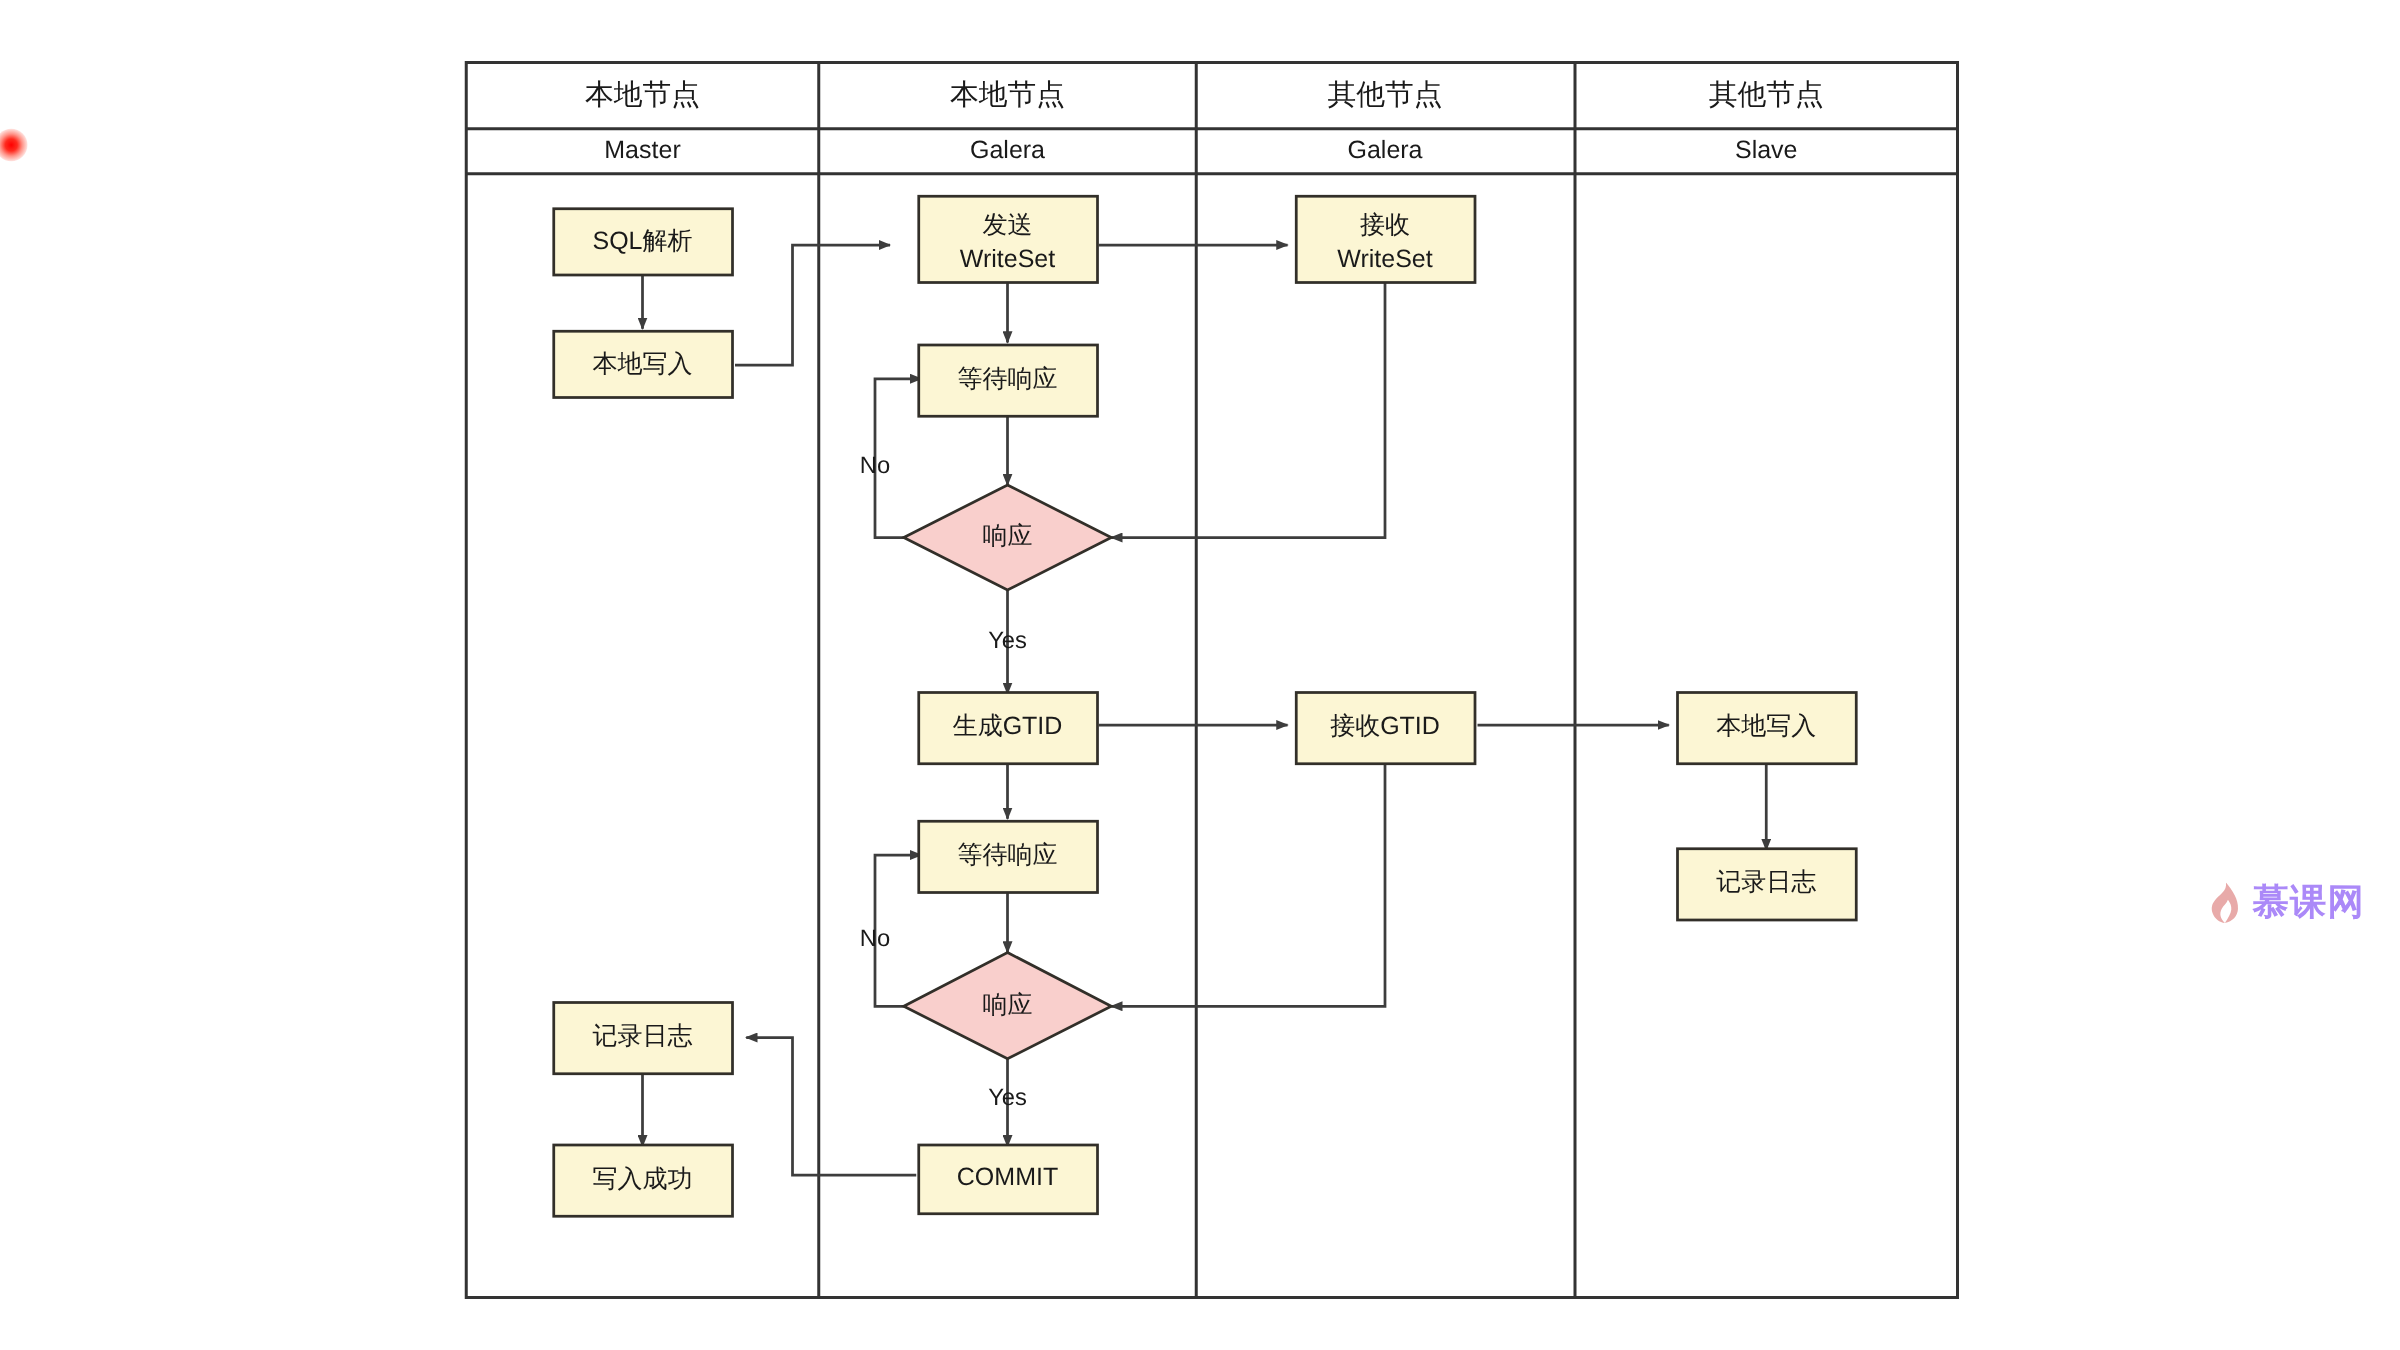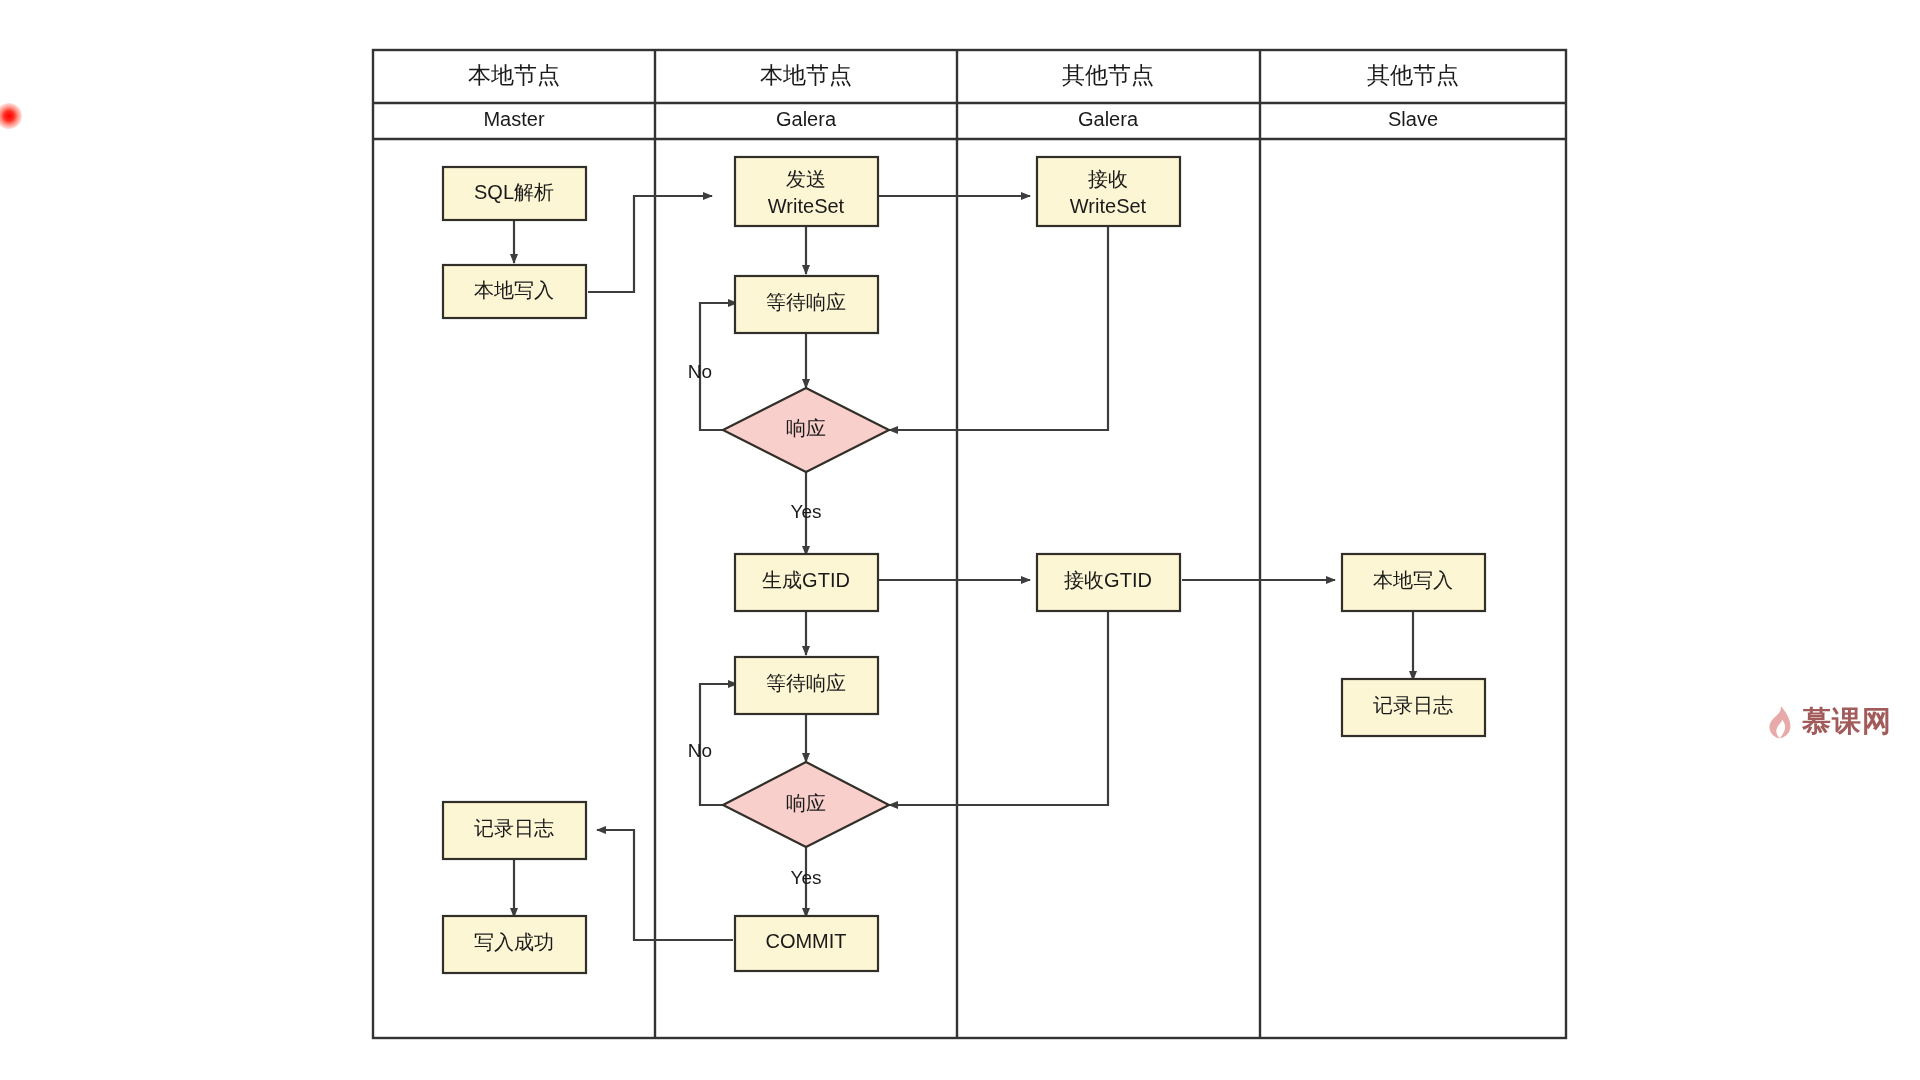--- a/index.html
+++ b/index.html
@@ -44,21 +44,21 @@
   }
 
   
   .watermark{
     position:absolute;right:28px;bottom:18px;
     display:flex;align-items:center;gap:9px;opacity:0.72;
     pointer-events:none;
   }
   .wm-text{
     font-family:"DejaVu Sans","Liberation Sans",sans-serif;
-    font-size:29px;font-weight:700;color:#7f1d1d;letter-spacing:1px;
+    font-size:29px;font-weight:700;color:#8b5cf6;letter-spacing:1px;
   }
   .wm-flame{width:27px;height:33px;}
 </style>
 </head>
 <body>
 
 <div id="stage">
 
   <svg id="diagram" viewBox="0 0 1920 1080" xmlns="http://www.w3.org/2000/svg">
     <defs>

